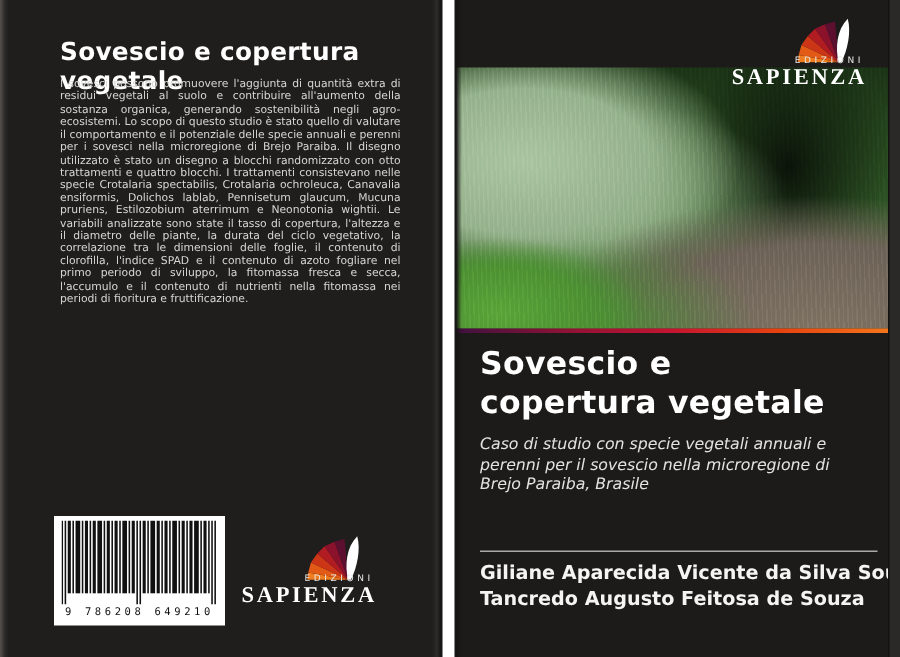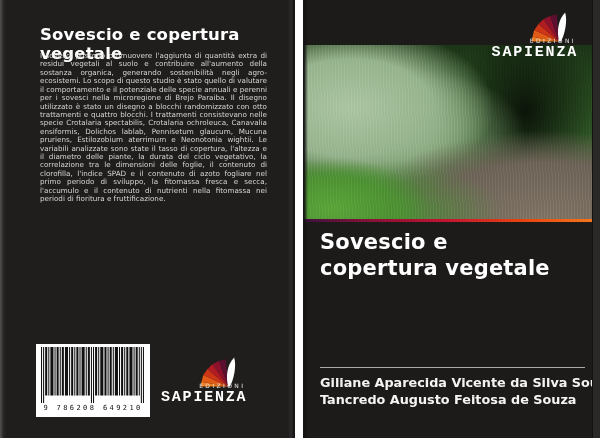--- a/index.html
+++ b/index.html
@@ -108,21 +108,21 @@
   
   .logo{display:flex;flex-direction:column;align-items:flex-end;z-index:6;}
   .logo-front{position:absolute;top:11px;right:22px;}
   .logo-back{position:absolute;left:161px;top:356px;}
   .logo-mark{width:46px;height:32px;display:block;margin-right:8px;}
   .logo-imprint{
     font-size:6px;letter-spacing:2.4px;color:#e9e9e7;margin-top:-6px;margin-right:2px;
     font-family:"DejaVu Sans","Liberation Sans",sans-serif;
   }
   .logo-name{
-    font-family:Liberation Mono, monospace;font-weight:600;
+    font-family:Liberation Serif, serif;font-weight:600;
     font-size:15px;letter-spacing:1.8px;color:#ffffff;margin-top:0px;
   }
 </style>
 </head>
 <body>
 
 <div class="canvas">
 
   <div class="back-cover">
     <div class="back-title">Sovescio e copertura vegetale</div>
@@ -201,20 +201,21 @@
         <path d="M58 50 L24 21 L32 13 Z" fill="#b01c22"></path>
         <path d="M58 50 L32 13 L43 8 Z" fill="#8c122b"></path>
         <path d="M58 50 L43 8 L54 5 Z" fill="#5d0f30"></path>
         <path d="M58 50 C54 34 56 14 68 2 C72 16 68 36 61 50 Z" fill="#ffffff"></path>
       </svg>
       <div class="logo-imprint">EDIZIONI</div>
       <div class="logo-name">SAPIENZA</div>
     </div>
 
     <div class="front-title">Sovescio e copertura vegetale</div>
+    <div class="front-subtitle">Caso di studio con specie vegetali annuali e perenni per il sovescio nella microregione di Brejo Paraiba, Brasile</div>
 
     <div class="front-authors">
       <div class="author-line">Giliane Aparecida Vicente da Silva Souza</div>
       <div class="author-line">Tancredo Augusto Feitosa de Souza</div>
     </div>
   </div>
 
 </div>
 
 </body></html>

